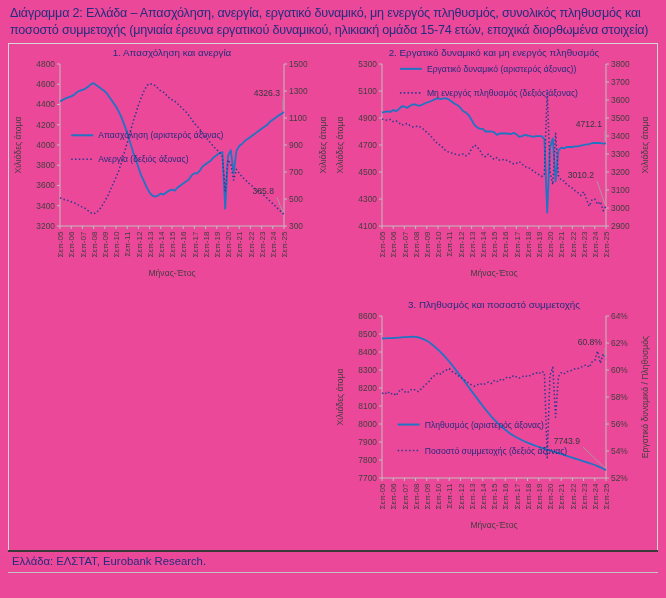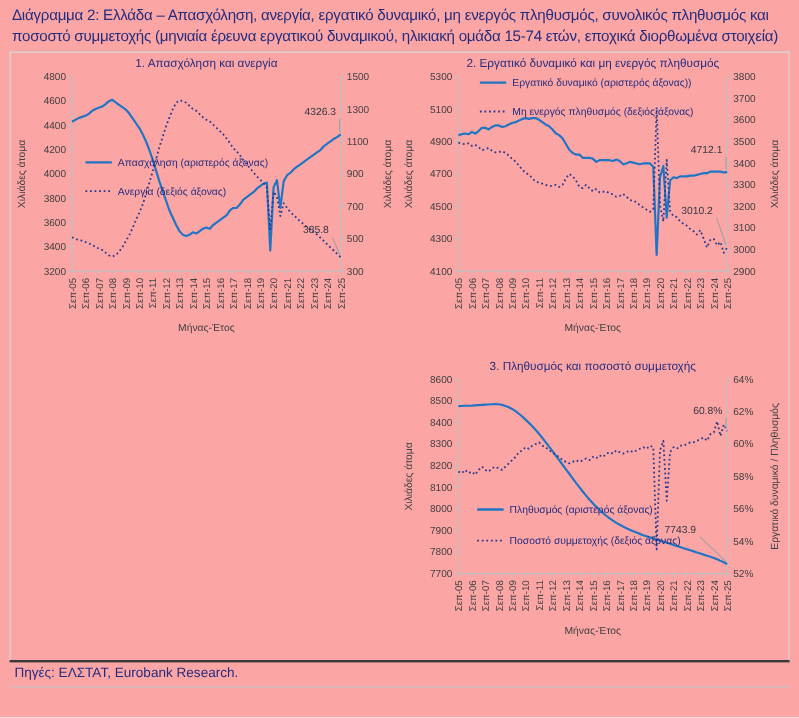--- a/index.html
+++ b/index.html
@@ -1,16 +1,16 @@
 <!DOCTYPE html>
 <html><head>
 <meta charset="utf-8">
 <style>
   html,body{margin:0;padding:0;background:#fff;}
-  .page{width:666px;height:598px;background:#fca5a5;font-family:"Liberation Sans",sans-serif;
+  .page{width:666px;height:598px;background:#ec4899;font-family:"Liberation Sans",sans-serif;
         box-sizing:border-box;padding-top:5px;overflow:hidden;position:relative;}
   .doc-title{margin:0 10px 5px 10px;color:#232d7e;font-size:12.6px;line-height:1.33;
              font-weight:400;letter-spacing:-0.2px;}
   .figure-box{margin:0 8px;border:1px solid #d6d6d6;border-bottom:none;padding:2px 3px 0 3px;}
   .charts-row{display:flex;justify-content:space-between;}
   .charts-row.center{justify-content:flex-end;}
   .chart-svg{display:block;}
   .footer{margin:0 8px;border-top:2px solid #3a3a3a;border-bottom:1px solid #c4c4c4;
           padding:3px 4px 5px 4px;color:#232d7e;font-size:11.3px;}
   svg text{font-family:"Liberation Sans",sans-serif;}
@@ -302,14 +302,14 @@
           <polyline points="48.0,95.0 50.8,96.3 53.6,93.6 56.4,96.3 59.2,95.0 62.0,97.6 64.8,93.6 67.6,90.9 70.4,93.6 73.2,95.0 76.0,92.3 78.8,90.9 81.6,92.3 84.4,93.6 87.2,90.9 90.0,88.2 92.8,85.5 95.6,82.8 98.4,78.8 101.2,77.4 104.0,74.7 106.8,76.0 109.6,73.4 112.4,72.0 115.2,70.6 118.0,73.4 120.8,74.7 123.6,77.4 126.4,78.8 129.2,81.5 132.0,82.8 134.8,85.5 137.6,86.9 140.4,88.2 143.2,86.9 146.0,85.5 148.8,86.9 151.6,85.5 154.4,84.1 157.2,85.5 160.0,82.8 162.8,84.1 165.6,81.5 168.4,82.8 171.2,80.1 174.0,78.8 176.8,80.1 179.6,77.4 182.4,78.8 185.2,80.1 188.0,78.8 190.8,77.4 193.6,78.8 196.4,77.4 199.2,76.0 202.0,74.7 204.8,76.0 207.6,73.4 210.4,74.7 213.2,159.8 216.0,77.4 218.8,69.3 221.6,119.3 224.4,78.8 227.2,74.7 230.0,76.0 232.8,73.4 235.6,73.4 238.4,72.0 241.2,70.6 244.0,70.6 246.8,69.3 249.6,68.0 252.4,66.6 255.2,69.3 258.0,63.9 260.8,62.5 263.6,53.1 266.4,65.3 269.2,55.8 272.0,61.2" fill="none" stroke="#2b3a8f" stroke-width="1.5" stroke-linejoin="round" stroke-dasharray="1.5 2.3"></polyline>
           <line x1="271" y1="59.200000000000045" x2="271" y2="50.200000000000045" stroke="#a0a0a0" stroke-width="0.9"></line>
           <text x="268" y="47.200000000000045" text-anchor="end" font-size="8.6" fill="#33373f">60.8%</text>
           <line x1="63.68" y1="126.54" x2="85.68" y2="126.54" stroke="#1f74c4" stroke-width="2"></line>
           <text x="90.68" y="129.54000000000002" text-anchor="start" font-size="8.6" fill="#232d7e">Πληθυσμός (αριστερός άξονας)</text>
           <line x1="63.68" y1="152.54000000000002" x2="85.68" y2="152.54000000000002" stroke="#2b3a8f" stroke-width="1.6" stroke-dasharray="1.5 2.3"></line>
           <text x="90.68" y="155.54000000000002" text-anchor="start" font-size="8.6" fill="#232d7e">Ποσοστό συμμετοχής (δεξιός άξονας)</text>
         </svg>
     </div>
   </div>
-  <div class="footer">Πηγές: ΕΛΣΤΑΤ, Eurobank Research.</div>
+  <div class="footer">Ελλάδα: ΕΛΣΤΑΤ, Eurobank Research.</div>
 </div>
 
 </body></html>

